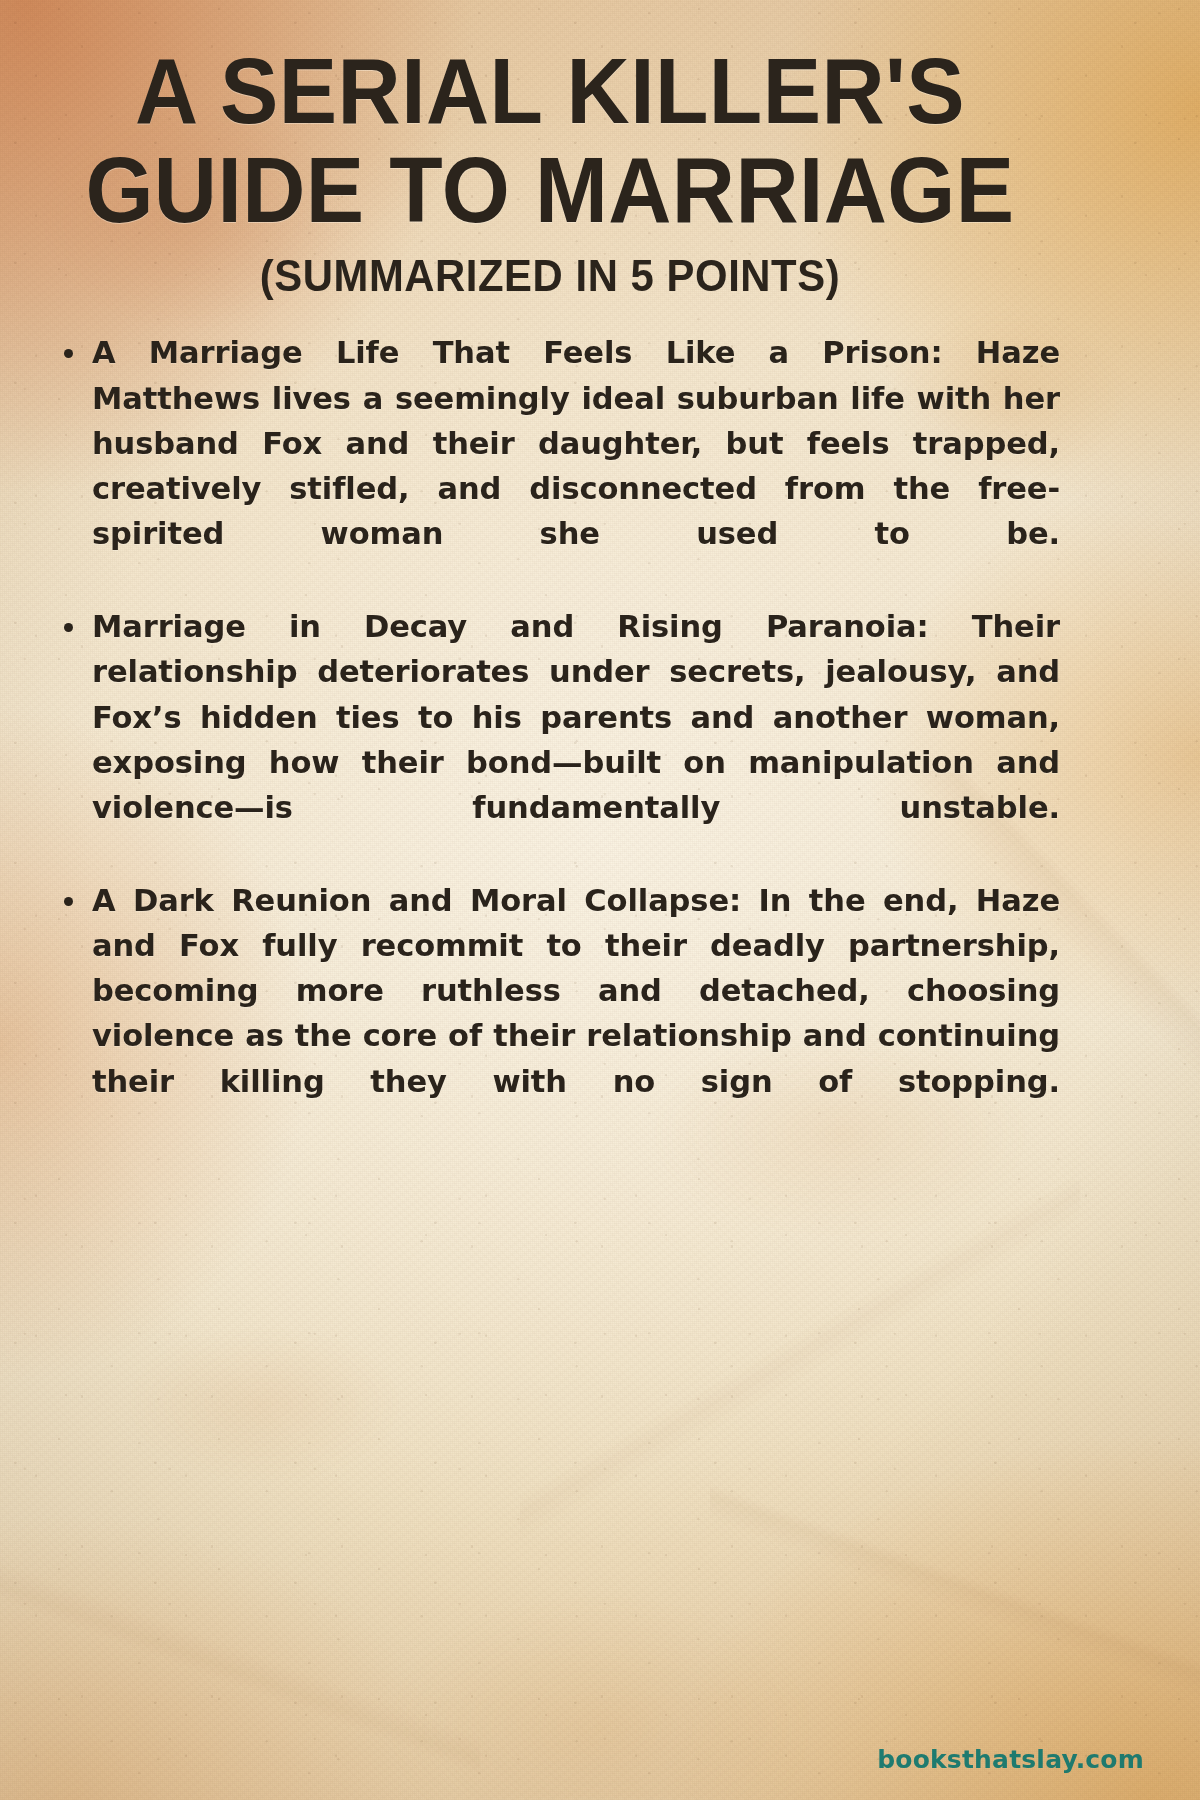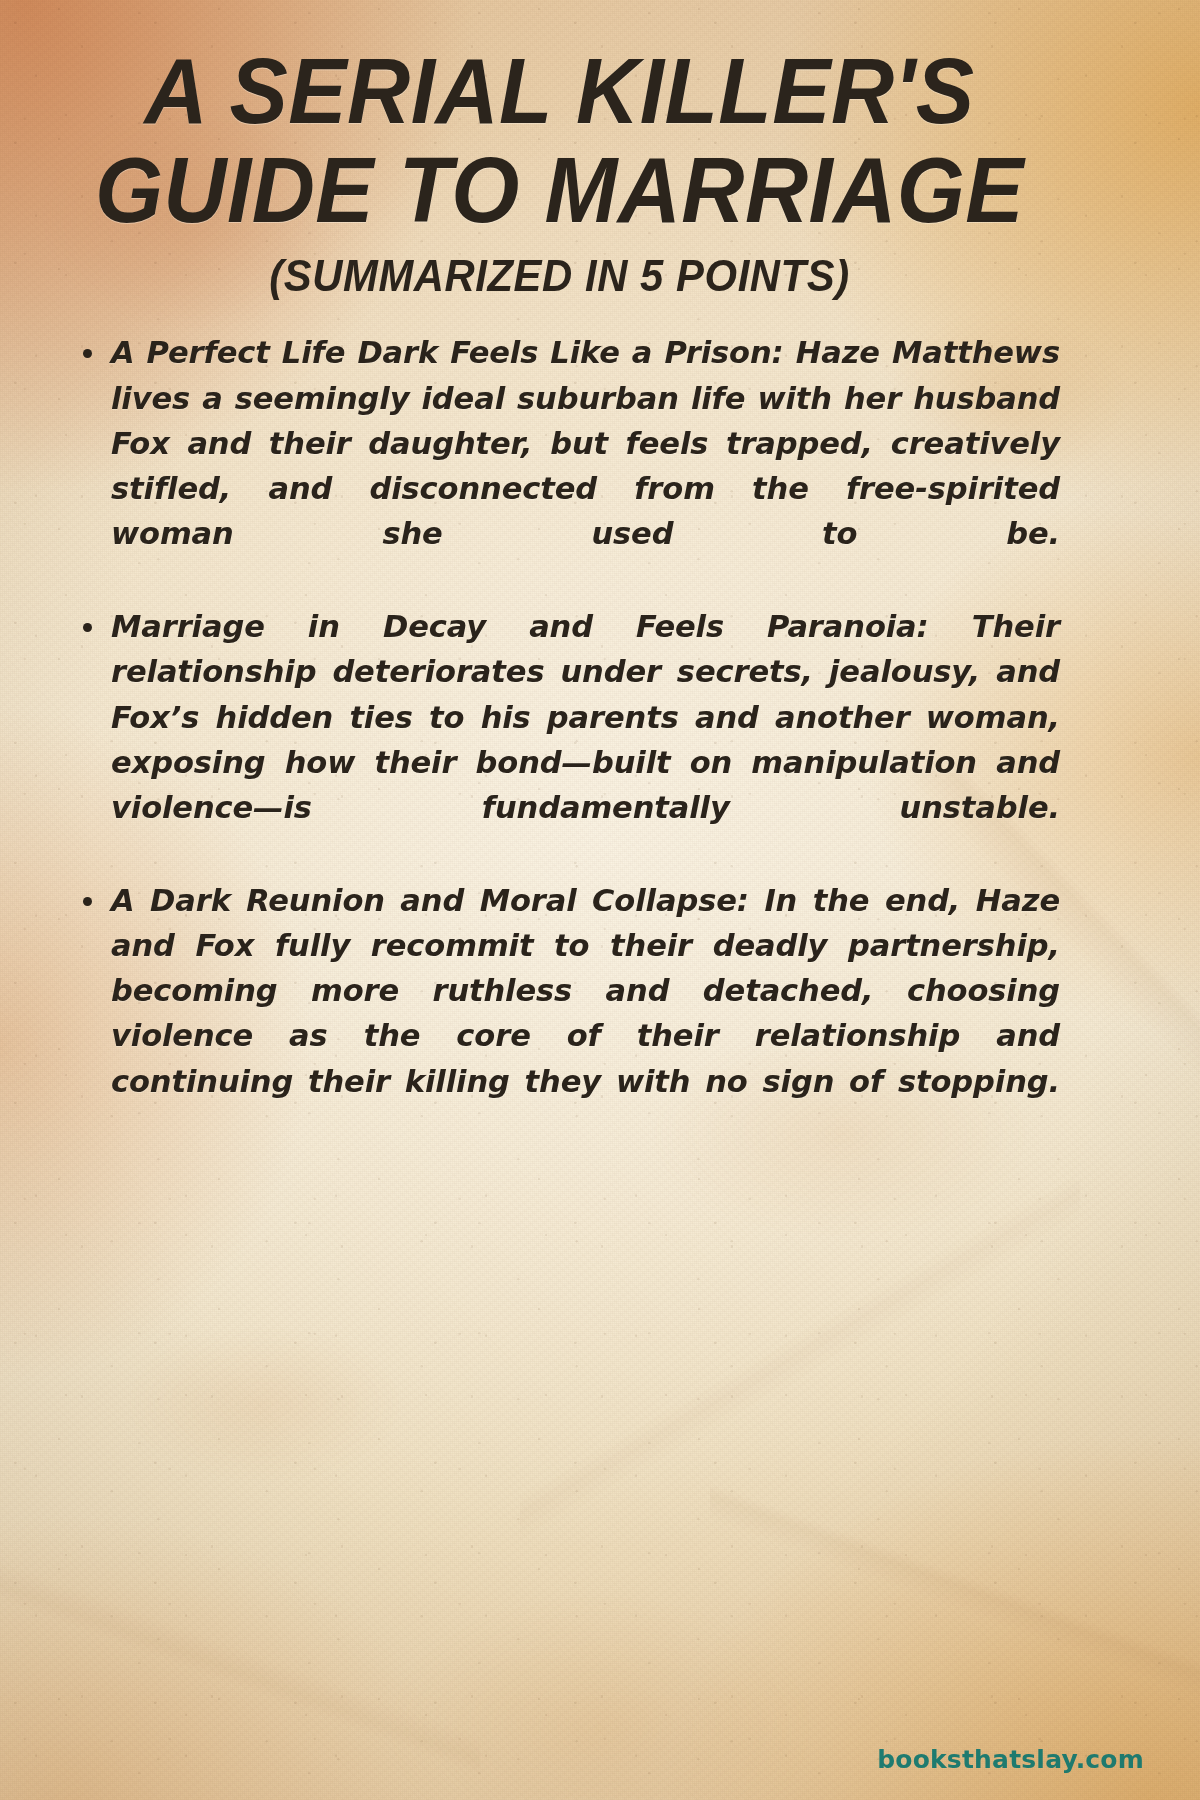--- a/index.html
+++ b/index.html
@@ -123,24 +123,23 @@
     background: radial-gradient(ellipse 78% 72% at 50% 48%, rgba(0,0,0,0) 54%, rgba(120,78,40,0.13) 100%);
   }
 
   
   .content {
     position: relative;
     z-index: 10;
     width: 1124px;
     height: 1800px;
     box-sizing: border-box;
-    padding: 46px 54px 0 49px;
+    padding: 46px 54px 0 30px;
     display: flex;
     flex-direction: column;
-    font-style: italic;
   }
 
   .title-block {
     text-align: center;
     margin: 0 0 6px 0;
   }
 
   .poster-title {
     font-family: "Liberation Sans Narrow", "Liberation Sans", sans-serif;
     font-weight: bold;
@@ -253,24 +252,24 @@
     <header class="title-block">
       <h1 class="poster-title">
         <span class="tl">A SERIAL KILLER'S</span>
         <span class="tl2">GUIDE TO MARRIAGE</span>
       </h1>
       <div class="poster-subtitle">(SUMMARIZED IN 5 POINTS)</div>
     </header>
 
     <ul class="points">
       <li class="point">
-        <span class="ptext">A Perfect Life Dark Feels Like a Prison: Haze Matthews lives a seemingly ideal suburban life with her husband Fox and their daughter, but feels trapped, creatively stifled, and disconnected from the free-spirited woman she used to be.</span>
+        <span class="ptext">A Marriage Life That Feels Like a Prison: Haze Matthews lives a seemingly ideal suburban life with her husband Fox and their daughter, but feels trapped, creatively stifled, and disconnected from the free-spirited woman she used to be.</span>
       </li>
       <li class="point">
-        <span class="ptext">Marriage in Decay and Feels Paranoia: Their relationship deteriorates under secrets, jealousy, and Fox’s hidden ties to his parents and another woman, exposing how their bond—built on manipulation and violence—is fundamentally unstable.</span>
+        <span class="ptext">Marriage in Decay and Rising Paranoia: Their relationship deteriorates under secrets, jealousy, and Fox’s hidden ties to his parents and another woman, exposing how their bond—built on manipulation and violence—is fundamentally unstable.</span>
       </li>
       <li class="point">
         <span class="ptext">A Dark Reunion and Moral Collapse: In the end, Haze and Fox fully recommit to their deadly partnership, becoming more ruthless and detached, choosing violence as the core of their relationship and continuing their killing they with no sign of stopping.</span>
       </li>
     </ul>
 
   </div>
 
   <div class="footer">
     <span class="watermark">booksthatslay.com</span>

